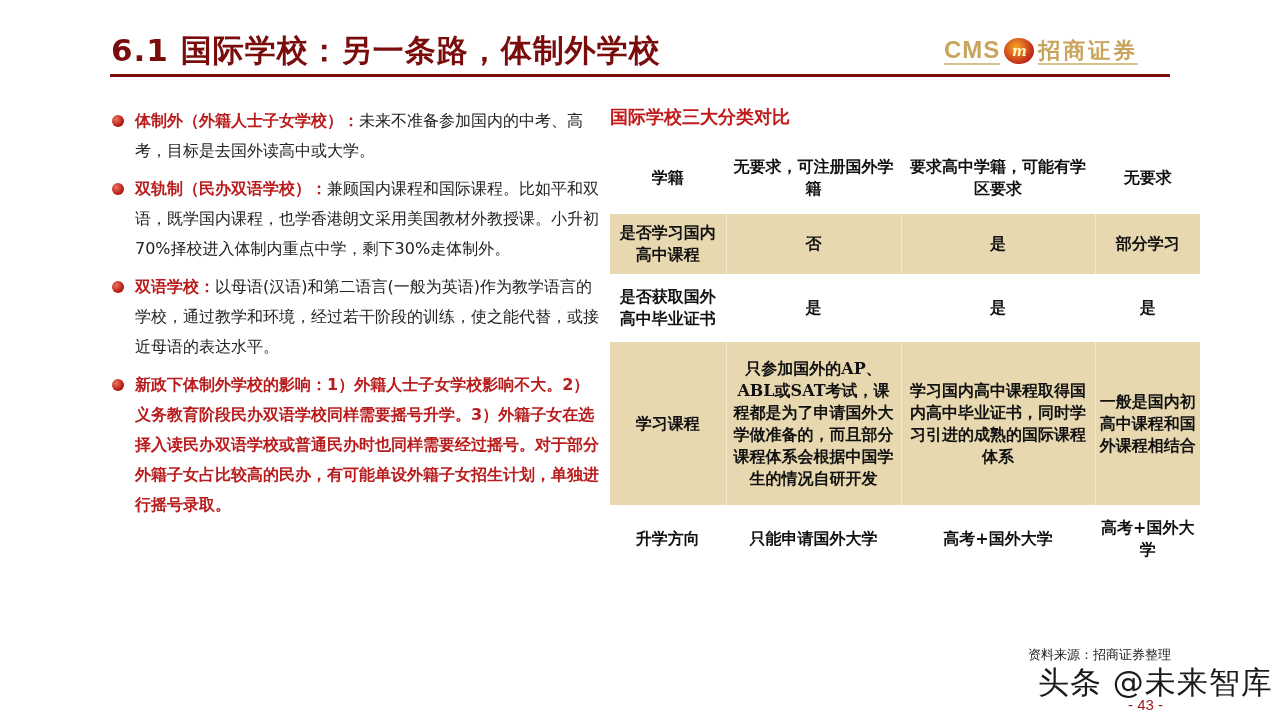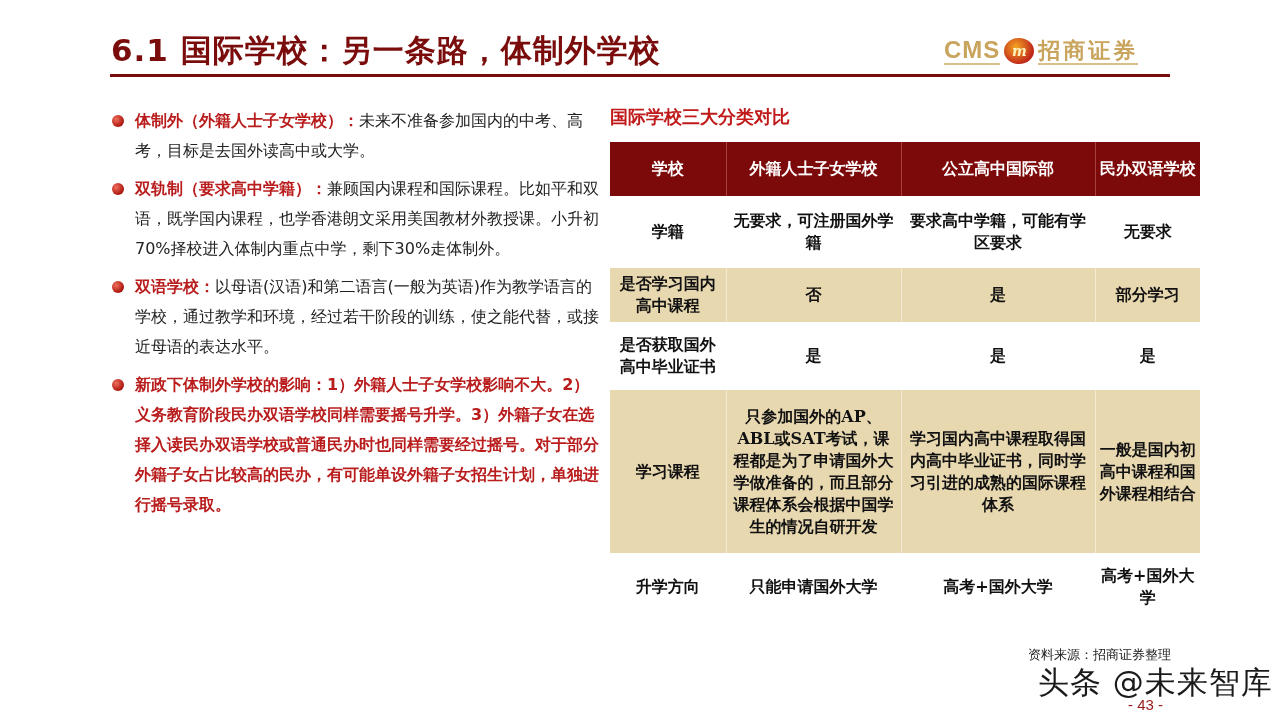--- a/index.html
+++ b/index.html
@@ -89,21 +89,21 @@
   <span class="logo-cn">招商证券</span>
 </div>
 
 <div class="bullets">
   <div class="bullet">
     <span class="dot"></span>
     <b>体制外（外籍人士子女学校）：</b><span>未来不准备参加国内的中考、高考，目标是去国外读高中或大学。</span>
   </div>
   <div class="bullet">
     <span class="dot"></span>
-    <b> 双轨制（要求高中学籍）：</b><span>兼顾国内课程和国际课程。比如平和双语，既学国内课程，也学香港朗文采用美国教材外教授课。小升初70%择校进入体制内重点中学，剩下30%走体制外。</span>
+    <b> 双轨制（民办双语学校）：</b><span>兼顾国内课程和国际课程。比如平和双语，既学国内课程，也学香港朗文采用美国教材外教授课。小升初70%择校进入体制内重点中学，剩下30%走体制外。</span>
   </div>
   <div class="bullet">
     <span class="dot"></span>
     <b>双语学校：</b><span>以母语(汉语)和第二语言(一般为英语)作为教学语言的学校，通过教学和环境，经过若干阶段的训练，使之能代替，或接近母语的表达水平。</span>
   </div>
   <div class="bullet allbold">
     <span class="dot"></span>
     <b>新政下体制外学校的影响：1）外籍人士子女学校影响不大。2）义务教育阶段民办双语学校同样需要摇号升学。3）外籍子女在选择入读民办双语学校或普通民办时也同样需要经过摇号。对于部分外籍子女占比较高的民办，有可能单设外籍子女招生计划，单独进行摇号录取。</b><span></span>
   </div>
 </div>
@@ -111,33 +111,27 @@
 <div class="table-title">国际学校三大分类对比</div>
 
 <table class="cmp">
   <colgroup>
     <col style="width:116px">
       <col style="width:175px">
       <col style="width:194px">
       <col style="width:105px">
   </colgroup>
   <tbody>
-      <tr style="height:54px">
-    <th>学校</th>
-    <th>外籍人士子女学校</th>
-    <th>公立高中国际部</th>
-    <th>民办双语学校</th>
-  </tr>
   <tr style="height:72px">
     <td>学籍</td>
     <td>无要求，可注册国外学籍</td>
     <td>要求高中学籍，可能有学区要求</td>
     <td>无要求</td>
   </tr>
-  <tr class="shade" style="height:54px">
+  <tr class="shade" style="height:60px">
     <td>是否学习国内高中课程</td>
     <td>否</td>
     <td>是</td>
     <td>部分学习</td>
   </tr>
   <tr style="height:68px">
     <td>是否获取国外高中毕业证书</td>
     <td>是</td>
     <td>是</td>
     <td>是</td>

